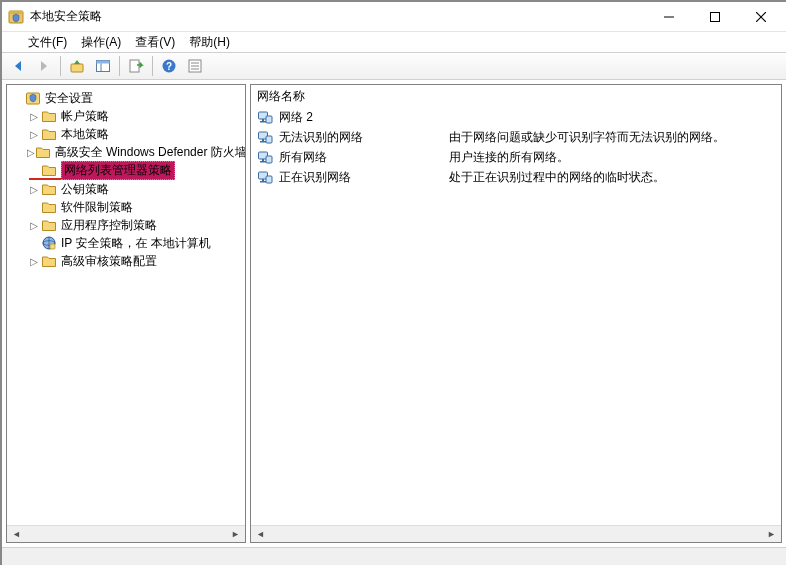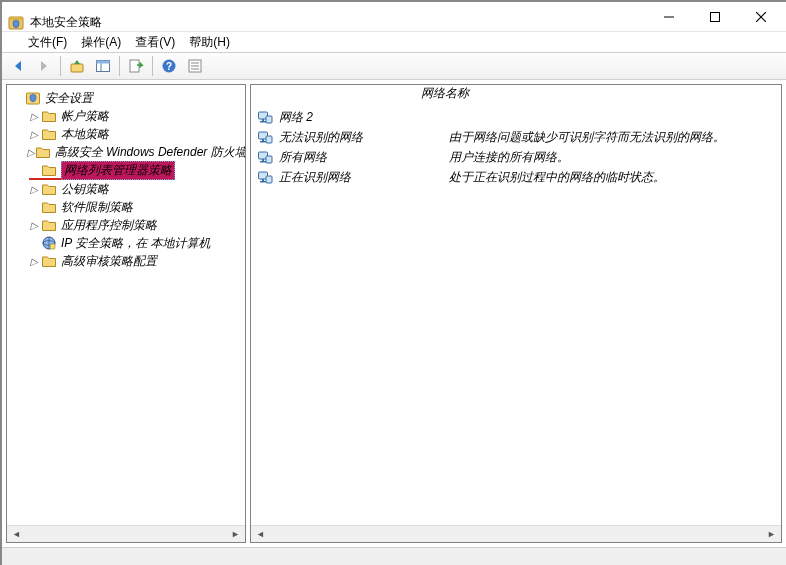--- a/index.html
+++ b/index.html
@@ -15,21 +15,21 @@
     box-sizing: border-box;
     border: 1px solid #888;
   }
   *, *:before, *:after { box-sizing: inherit; }
 
   
   .titlebar {
     height: 30px;
     border-bottom: 1px solid #e5e5e5;
     display: flex;
-    align-items: flex-end;
+    align-items: center;
     padding: 0 2px 0 6px;
     background: #fff;
   }
   .titlebar .app-icon { width: 16px; height: 16px; margin-right: 6px; display:flex; align-items:center; justify-content:center; }
   .titlebar .title { flex: 1; font-size: 12px; }
   .win-btns { display: flex; height: 100%; }
   .win-btn {
     width: 46px; height: 100%;
     display:flex; align-items:center; justify-content:center;
     font-family: "Segoe UI Symbol", sans-serif;
@@ -66,21 +66,20 @@
     display:flex; align-items:center; justify-content:center;
     border:1px solid transparent;
     border-radius:2px;
   }
   .tool-sep { width:1px; height:20px; background:#c0c0c0; margin:0 2px; }
 
   
   .body {
     display:flex;
     height: calc(100% - 30px - 20px - 28px - 18px);
-    font-style: italic;
   }
   .pane {
     border:1px solid #818181;
     margin:4px 2px;
     background:#fff;
     position:relative;
     display:flex;
     flex-direction:column;
   }
   .pane.left { width:240px; margin-left:4px;}
@@ -126,21 +125,20 @@
   .indent-1 { padding-left: 18px; }
 
   
   .list-header {
     display:flex;
     height:22px;
     align-items:center;
     font-weight:normal;
     padding:0 6px;
     gap:0;
-    flex-direction:column;
   }
   .list-header .col {
     font-size:12px;
   }
   .col-name { width:190px; }
   .col-desc { flex:1; }
   .list-body { padding:0 6px; }
   .list-row {
     display:flex;
     height:20px;

